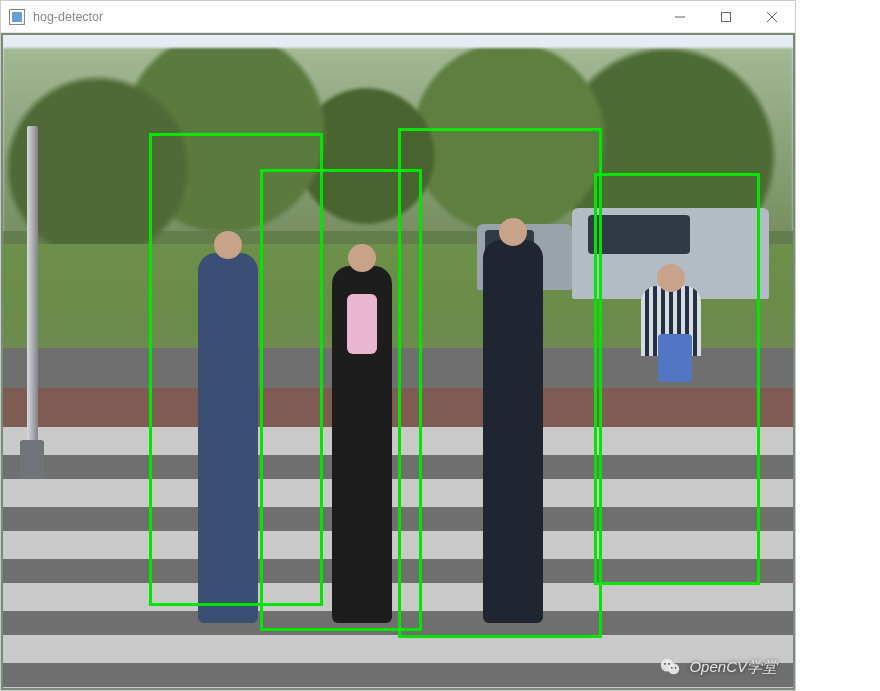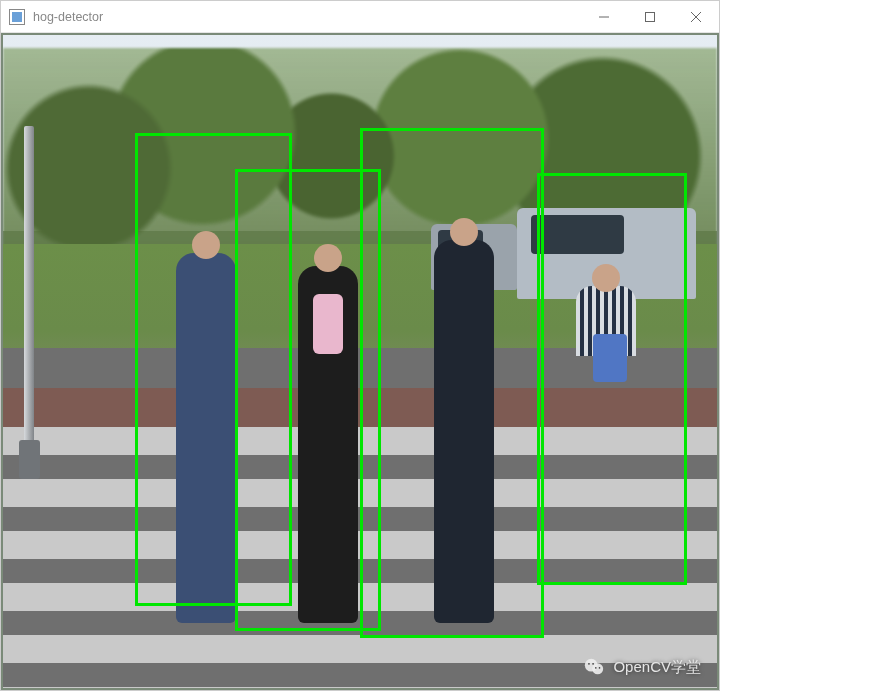--- a/index.html
+++ b/index.html
@@ -4,21 +4,21 @@
   <style>
     * { margin: 0; padding: 0; box-sizing: border-box; }
     body {
       font-family: "Segoe UI", Tahoma, sans-serif;
       background: #ffffff;
       width: 880px;
       height: 691px;
       overflow: hidden;
     }
     .window {
-      width: 720px;
+      width: 796px;
       height: 691px;
       background: #ffffff;
       border: 1px solid #cccccc;
       display: flex;
       flex-direction: column;
     }
     .titlebar {
       height: 32px;
       background: #ffffff;
       display: flex;
@@ -59,20 +59,21 @@
       color: #666666;
       font-size: 10px;
       cursor: pointer;
     }
     .win-btn svg { display: block; }
     .content {
       flex: 1;
       position: relative;
       background: #7a8a78;
       overflow: hidden;
+      font-style: italic;
     }
     .scene {
       position: absolute;
       inset: 2px;
       overflow: hidden;
     }
     
     .sky {
       position: absolute;
       top: 0; left: 0; right: 0;

